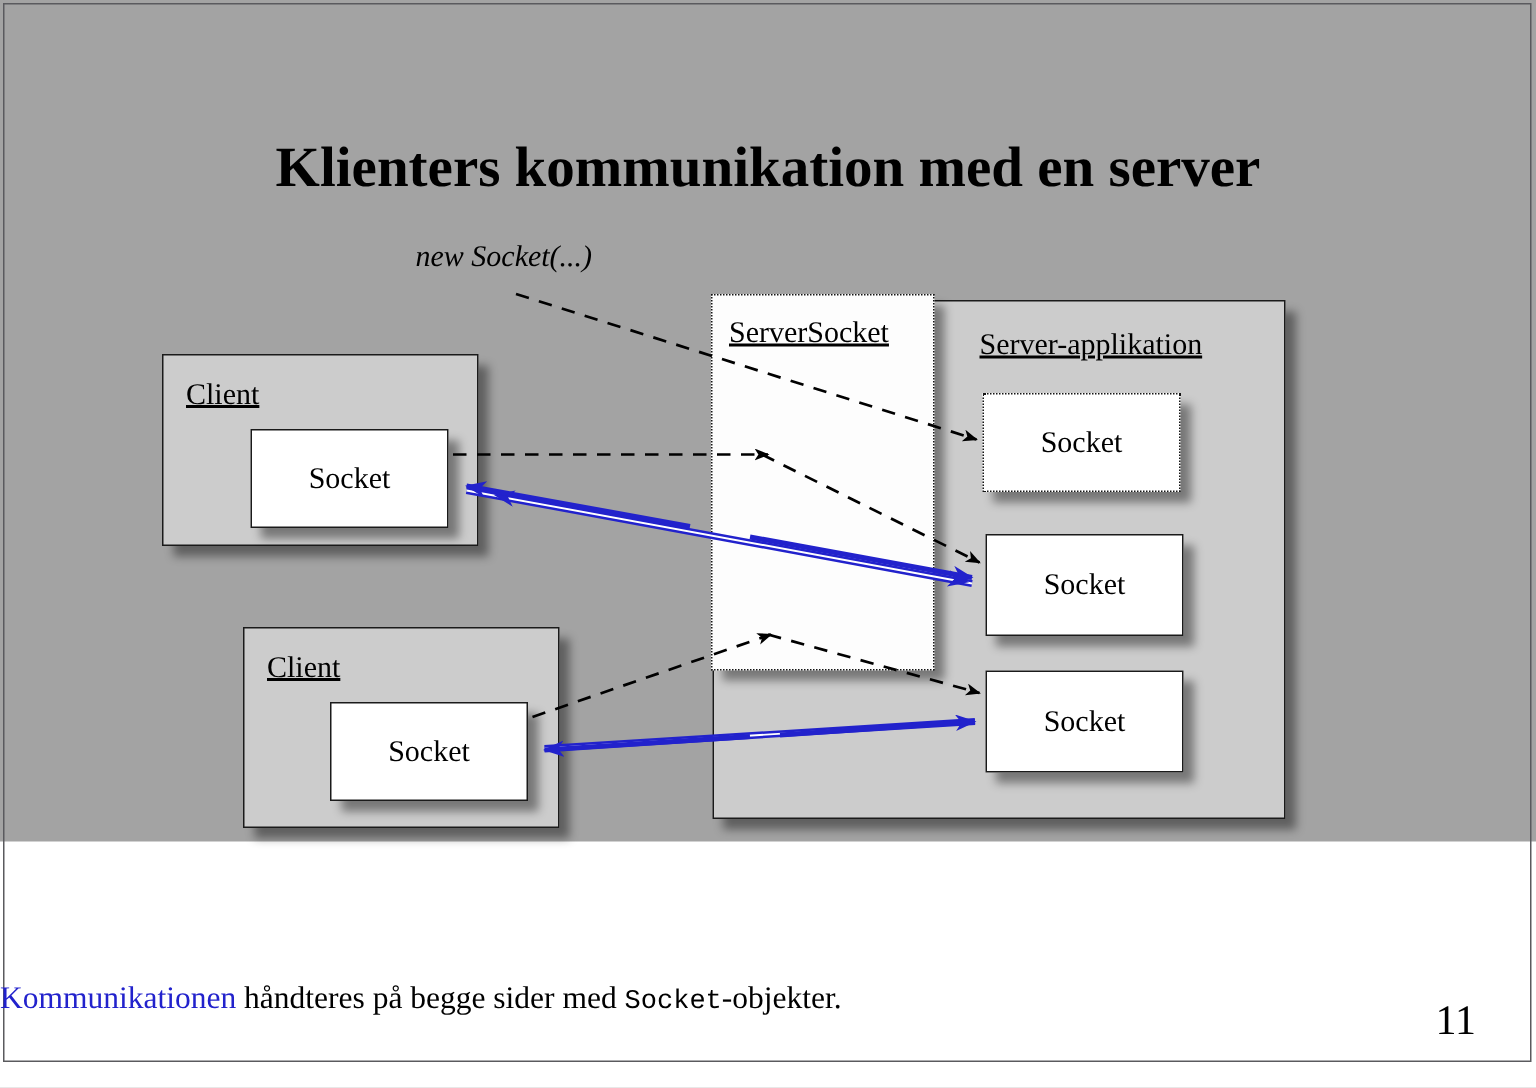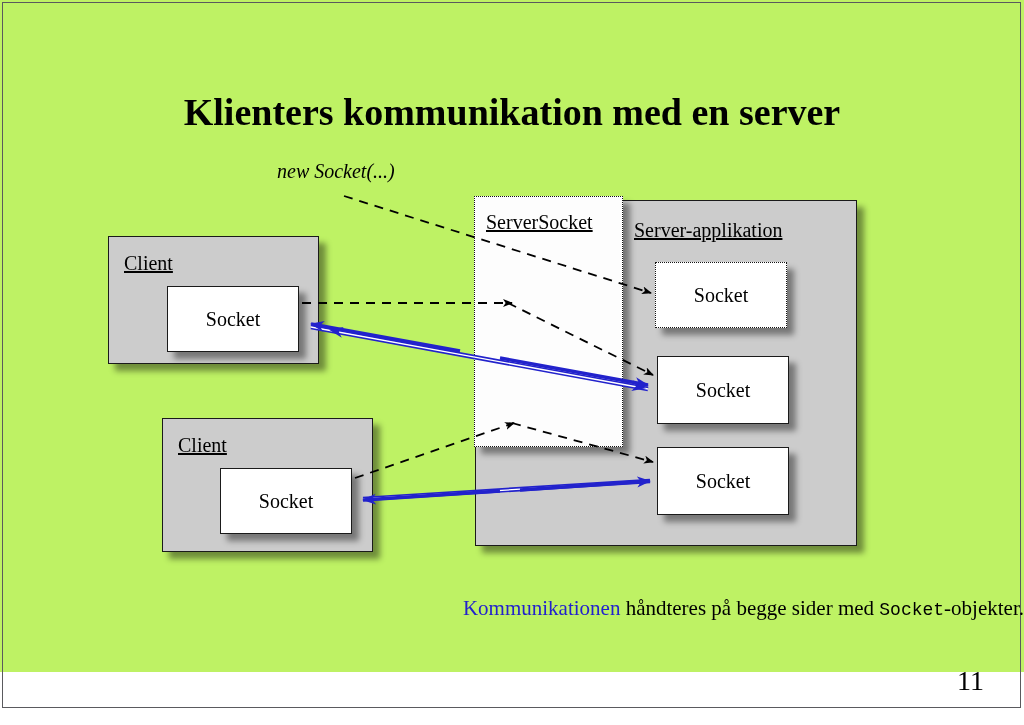--- a/index.html
+++ b/index.html
@@ -9,22 +9,22 @@
   }
   body {
     width: 1024px;
     height: 725px;
     font-family: "Liberation Serif", "DejaVu Serif", serif;
     overflow: hidden;
   }
   #slide {
     position: relative;
     width: 1024px;
-    height: 672px;
-    background: #bef264;
+    height: 561px;
+    background: #a3a3a3;
     box-sizing: border-box;
   }
   
   #slide-frame {
     position: absolute;
     left: 2px;
     top: 2px;
     width: 1019px;
     height: 706px;
     border: 1px solid #5a5a5e;
@@ -101,23 +101,23 @@
     left: 0;
     top: 0;
     width: 1024px;
     height: 725px;
     pointer-events: none;
   }
 
   #caption {
     position: absolute;
     left: 0;
-    top: 596px;
-    width: 1024px;
-    text-align: right;
+    top: 653px;
+    width: 1024px;
+    text-align: left;
     font-size: 21px;
     color: #000000;
     font-family: "Liberation Serif", "DejaVu Serif", serif;
   }
   #caption .accent { color: #2222cc; }
   #caption .mono {
     font-family: "Liberation Mono", "DejaVu Sans Mono", monospace;
     font-size: 18px;
   }
 
@@ -136,21 +136,21 @@
 <div id="slide">
 
   <div id="slide-frame"></div>
 
   <div id="title">Klienters kommunikation med en server</div>
 
   <div class="free-label" style="left:277px; top:160px;font-style:italic;">new Socket(...)</div>
 
   <div class="shadow-box gray-box" style="left:475px; top:200px; width:382px; height:346px;">
   </div>
-  <div class="box-label" style="left:634px; top:219px;">Server-applikation</div>
+  <div class="box-label" style="left:653px; top:219px;">Server-applikation</div>
 
   <div class="shadow-box serversocket-box" style="left:474px; top:196px; width:149px; height:251px;">
   </div>
   <div class="box-label" style="left:486px; top:211px;">ServerSocket</div>
 
   <div class="shadow-box dotted-box" style="left:655px; top:262px; width:132px; height:66px;">
     <span class="centered-label">Socket</span>
   </div>
 
   <div class="shadow-box white-box" style="left:657px; top:356px; width:132px; height:68px;">

